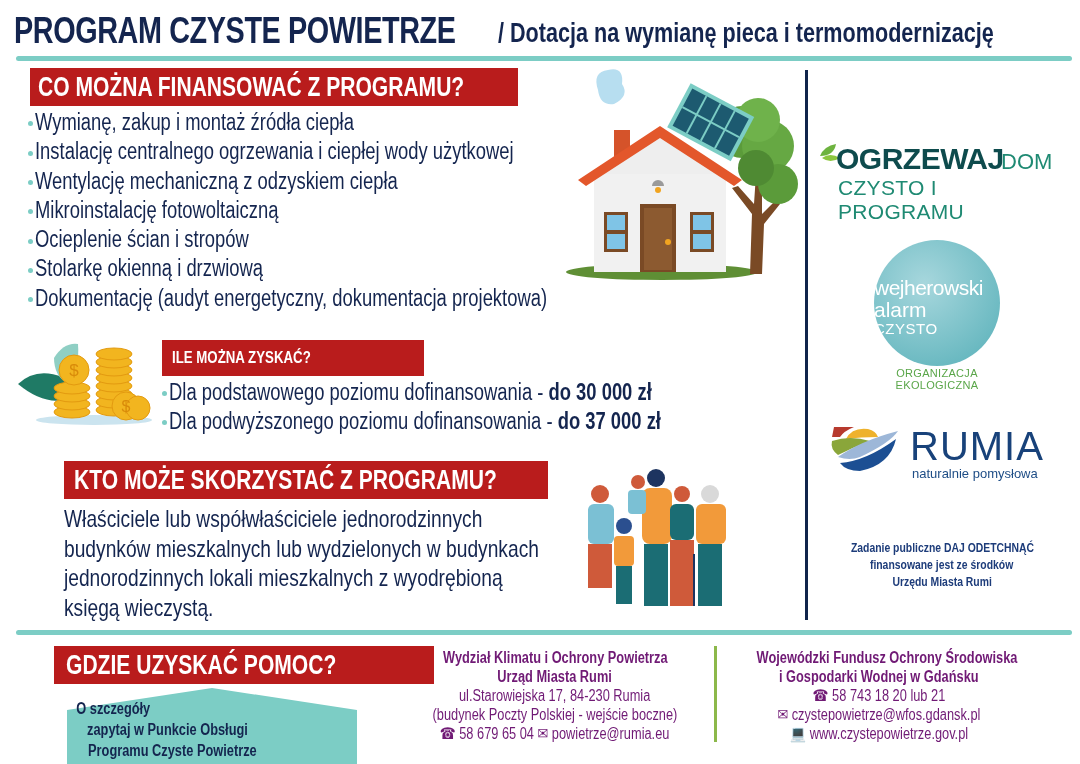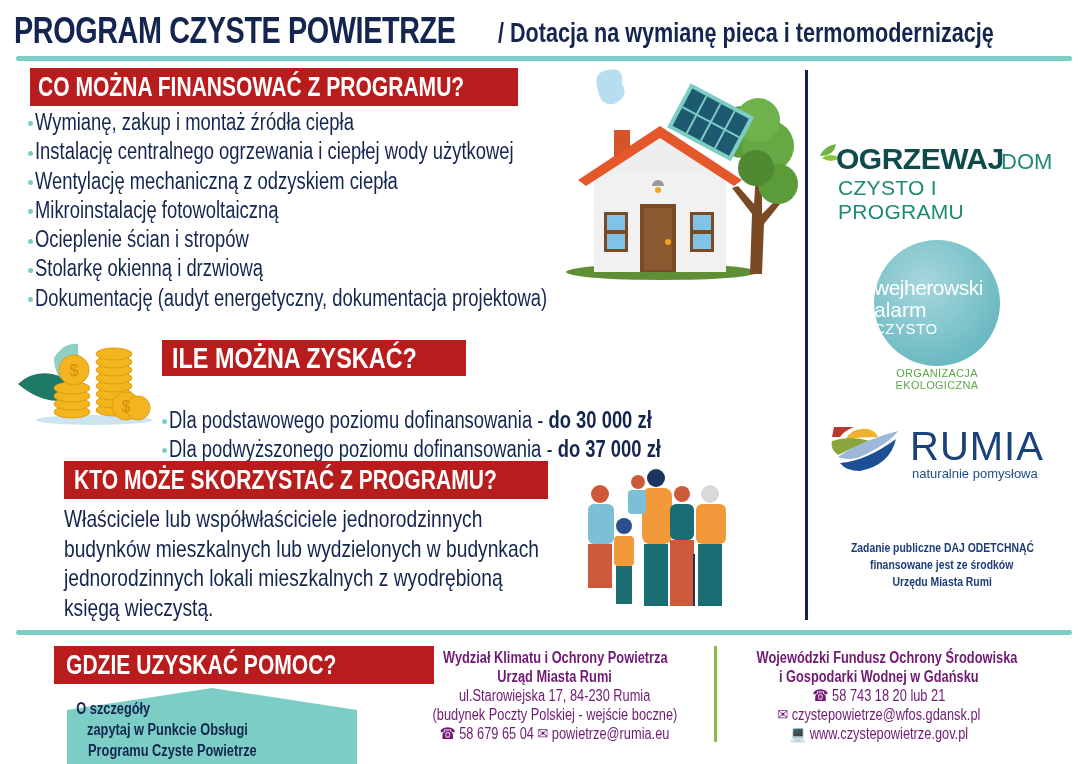--- a/index.html
+++ b/index.html
@@ -125,24 +125,24 @@
     <ellipse cx="100" cy="22" rx="18" ry="6"></ellipse>
     <ellipse cx="100" cy="14" rx="18" ry="6"></ellipse>
     <circle cx="60" cy="30" r="15"></circle>
     <circle cx="112" cy="66" r="14"></circle>
     <circle cx="124" cy="68" r="12"></circle>
   </g>
   <text x="60" y="36" font-size="17" text-anchor="middle" fill="#d98b0a" font-family="Liberation Sans, sans-serif">$</text>
   <text x="112" y="72" font-size="16" text-anchor="middle" fill="#d98b0a" font-family="Liberation Sans, sans-serif">$</text>
 </svg>
 
-<div class="navy-head" style="left:162px; top:340px; width:304px; height:36px; font-size:30px; line-height:36px; padding-left:10px;">
+<div class="navy-head" style="left:162px; top:340px; width:262px; height:36px; font-size:17px; line-height:36px; padding-left:10px;">
   <span>ILE MOŻNA ZYSKAĆ?</span>
 </div>
-<ul class="bullets" style="left:162px; top:378px; font-size:23px; line-height:29px;margin-top:28px;">
+<ul class="bullets" style="left:162px; top:378px; font-size:23px; line-height:29px;">
   <li><i class="dot"></i><span class="txt"><span>Dla podstawowego poziomu dofinansowania - </span><b>do 30 000 zł</b></span></li>
   <li><i class="dot"></i><span class="txt"><span>Dla podwyższonego poziomu dofinansowania - </span><b>do 37 000 zł</b></span></li>
 </ul>
 
 <div class="navy-head" style="left:64px; top:461px; width:484px; height:38px; font-size:27px; line-height:38px; padding-left:10px;">
   <span>KTO MOŻE SKORZYSTAĆ Z PROGRAMU?</span>
 </div>
 <div class="abs" style="left:64px; top:504px; font-size:24px; line-height:29.5px; color:#14254f;">
   <div style="white-space:nowrap;"><span class="txt" style="display:inline-block; transform:scaleX(0.80); transform-origin:left center;">Właściciele lub współwłaściciele jednorodzinnych</span></div>
   <div style="white-space:nowrap;"><span class="txt" style="display:inline-block; transform:scaleX(0.80); transform-origin:left center;">budynków mieszkalnych lub wydzielonych w budynkach</span></div>

